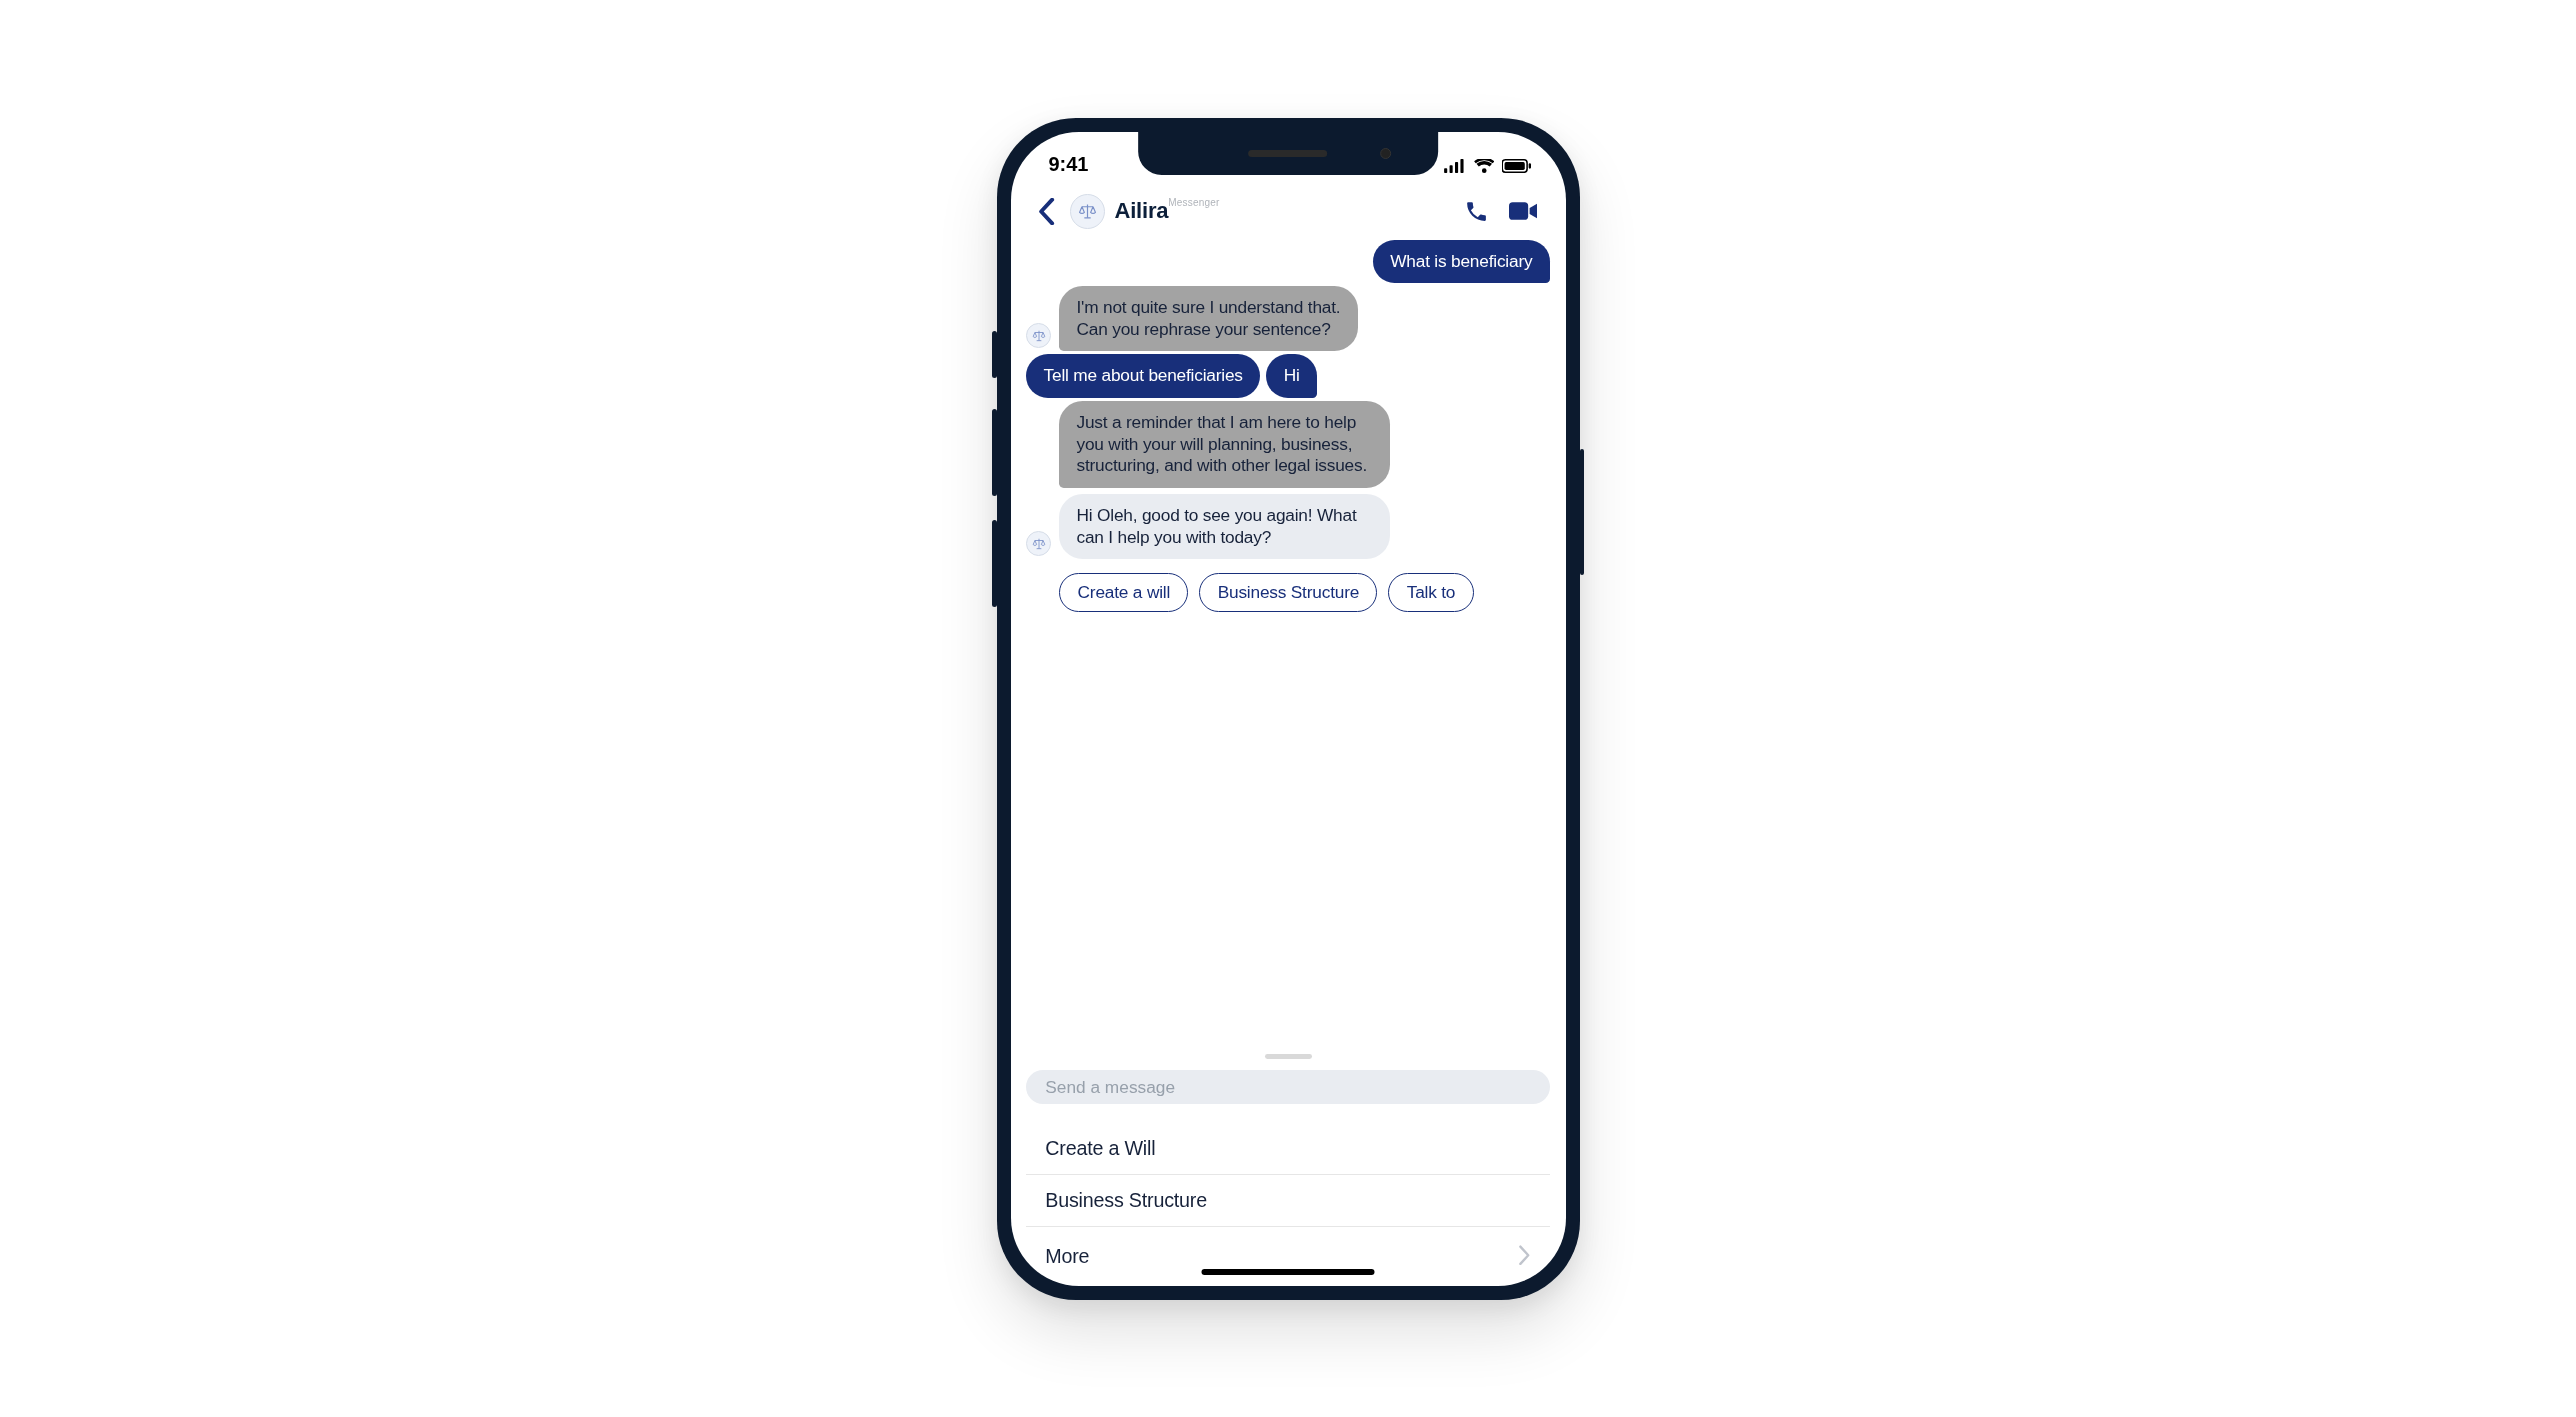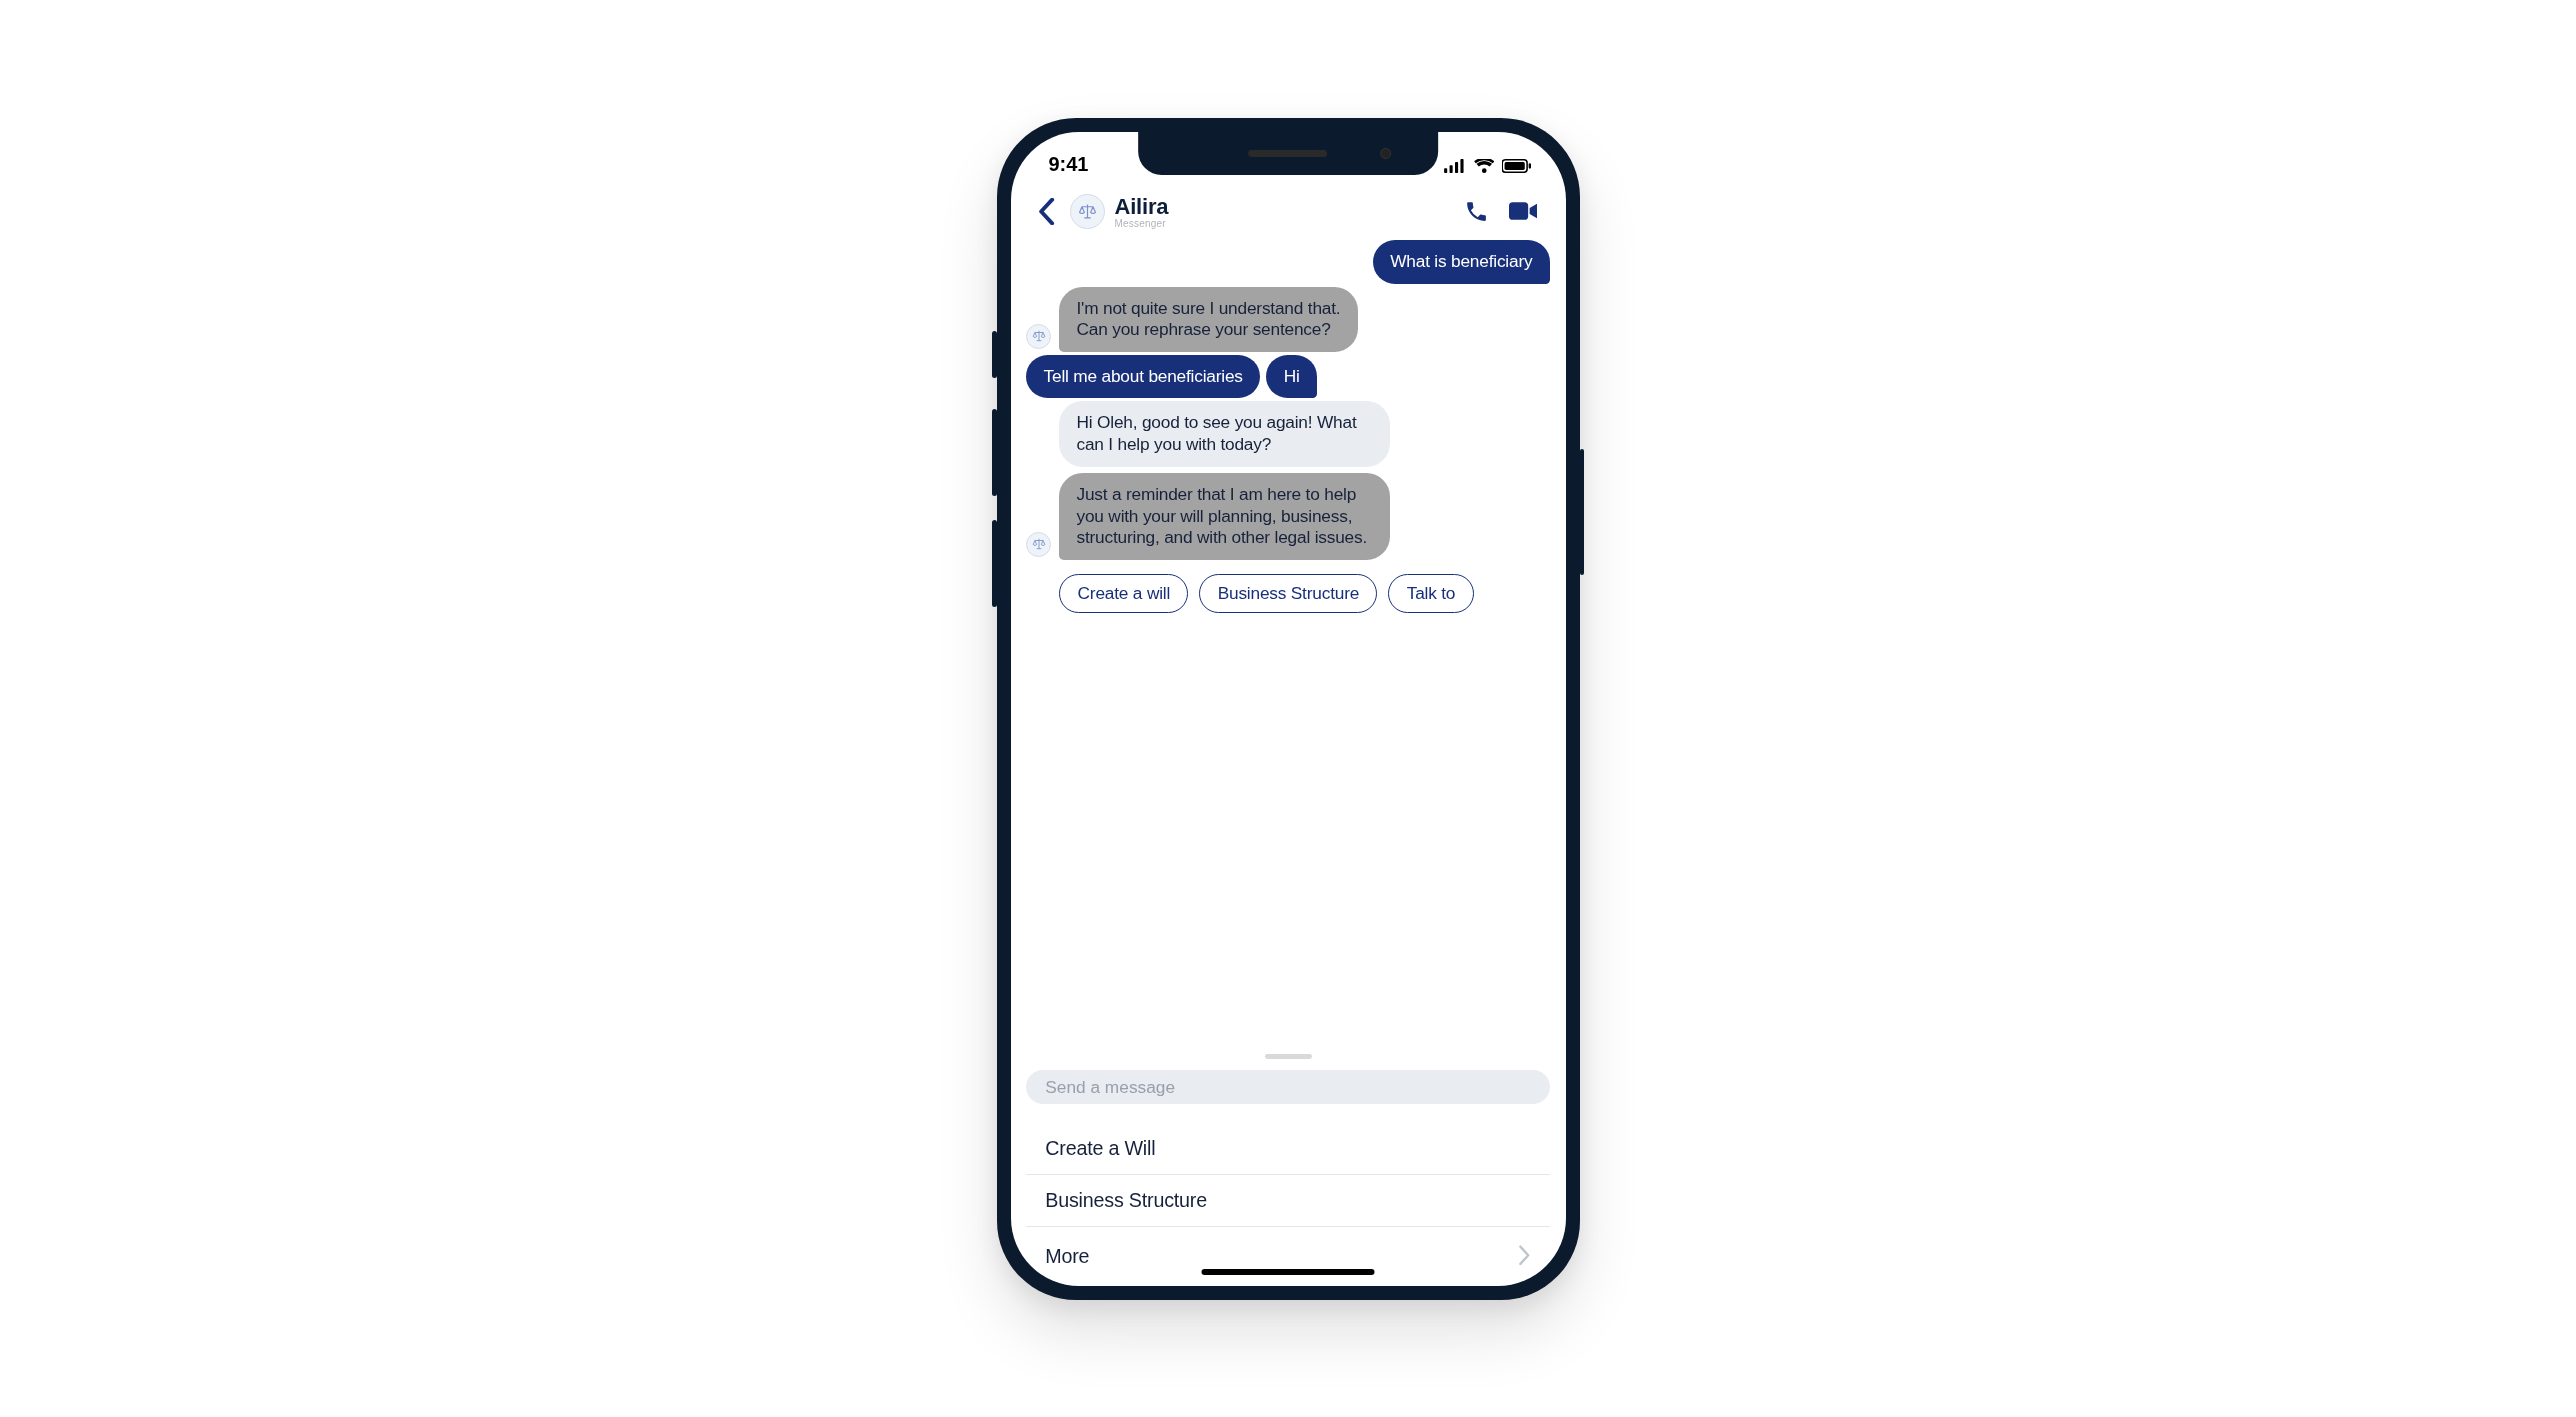--- a/index.html
+++ b/index.html
@@ -58,21 +58,21 @@
     display:flex; align-items:center; gap:9.5px;
     padding: 12.6px 22px 11px 22px;
   }
   .back-btn { width:28px; height:28px; display:flex; align-items:center; justify-content:center; }
   .avatar {
     width:35px; height:35px; border-radius:50%;
     background:#eef2f9; border:0.8px solid #d6dde8;
     display:flex; align-items:center; justify-content:center;
   }
   .scales-icon svg { display:block; }
-  .title-block { display:flex; flex-direction:column; flex:1; }
+  .title-block { display:flex; flex-direction:row; flex:1; }
   .title { font-size:22px; font-weight:700; color:#0c1f3a; letter-spacing:-0.2px; }
   .subtitle { font-size:10px; color:#b0b4ba; letter-spacing:0.2px; margin-top:-1.6px; }
   .header-icons { display:flex; align-items:center; gap:19px; margin-right:6.3px; }
   .hicon { width:28px; height:28px; display:flex; align-items:center; justify-content:center; }
 
   .chat {
     flex:1; overflow:hidden;
     padding: 0 15.8px 0 15.8px;
     display:flex; flex-direction:column; gap:3px;
   }
@@ -254,22 +254,22 @@
                 <g stroke="#7a90c8" stroke-width="1.5" fill="none">
                   <line x1="12" y1="3" x2="12" y2="20"></line>
                   <line x1="5" y1="6" x2="19" y2="6"></line>
                   <path d="M5 6 L2 13 a4 4 0 0 0 6 0 L5 6"></path>
                   <path d="M19 6 L16 13 a4 4 0 0 0 6 0 L19 6"></path>
                   <line x1="8" y1="20" x2="16" y2="20"></line>
                 </g>
               </svg>
           </div>
           <div class="stack-left">
+            <div class="bubble grey" style="max-width:331px">Just a reminder that I am here to help you with your will planning, business, structuring, and with other legal issues.</div>
             <div class="bubble grey-mid" style="max-width:331px; border-top-left-radius:23.6px; border-bottom-left-radius:23.6px;">Hi Oleh, good to see you again! What can I help you with today?</div>
-            <div class="bubble grey" style="max-width:331px">Just a reminder that I am here to help you with your will planning, business, structuring, and with other legal issues.</div>
           </div>
         </div>
 
         <div class="chips-row">
           <div class="chip">Create a will</div>
           <div class="chip">Business Structure</div>
           <div class="chip">Talk to</div>
         </div>
 
       </div>

